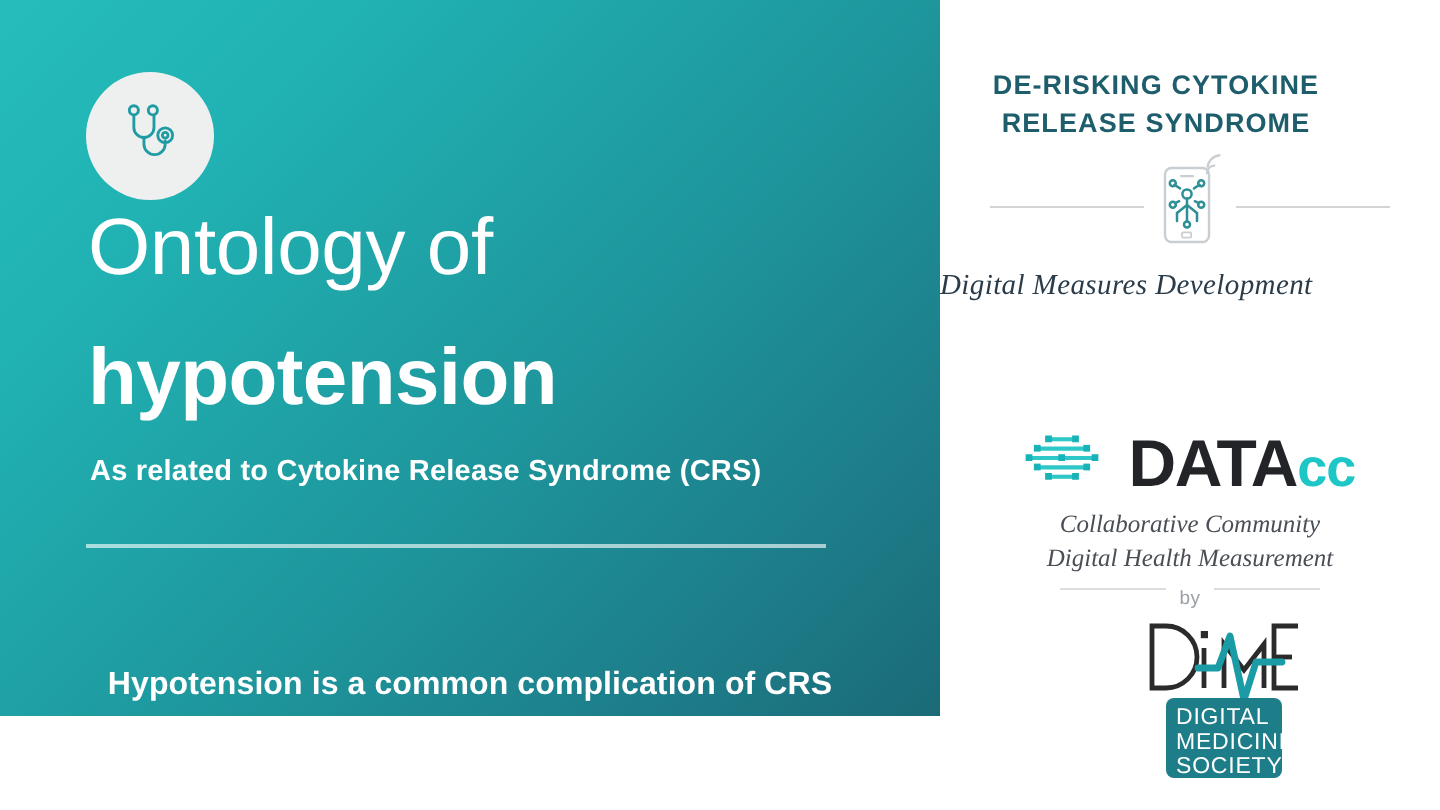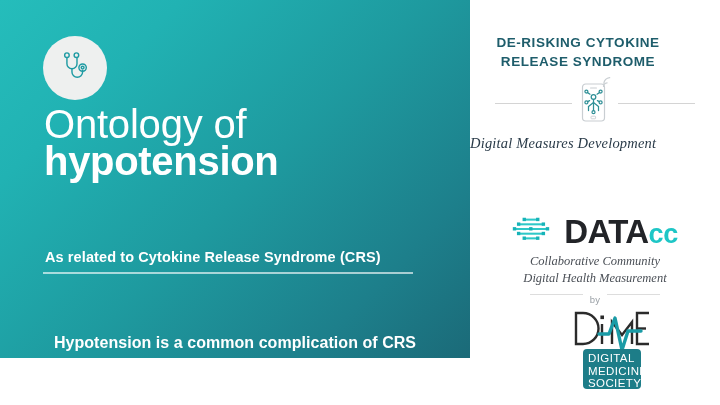--- a/index.html
+++ b/index.html
@@ -53,38 +53,37 @@
     font-size: 40px;
     font-weight: 300;
     color: #ffffff;
     letter-spacing: -0.2px;
     line-height: 1.05;
     white-space: nowrap;
   }
   .title-line2 {
     position: absolute;
     left: 44px;
-    top: 140px;
+    top: 168px;
     font-size: 40px;
     font-weight: 700;
     color: #ffffff;
     letter-spacing: -0.3px;
     line-height: 1.05;
     white-space: nowrap;
   }
   .subtitle {
     position: absolute;
     left: 45px;
     top: 228px;
     font-size: 14.5px;
     font-weight: 600;
     color: #ffffff;
     letter-spacing: 0.1px;
     white-space: nowrap;
-    margin-top: 21px;
   }
   .divider {
     position: absolute;
     left: 43px;
     top: 272px;
     width: 370px;
     height: 2px;
     background: rgba(255,255,255,0.62);
   }
   .body-copy {

